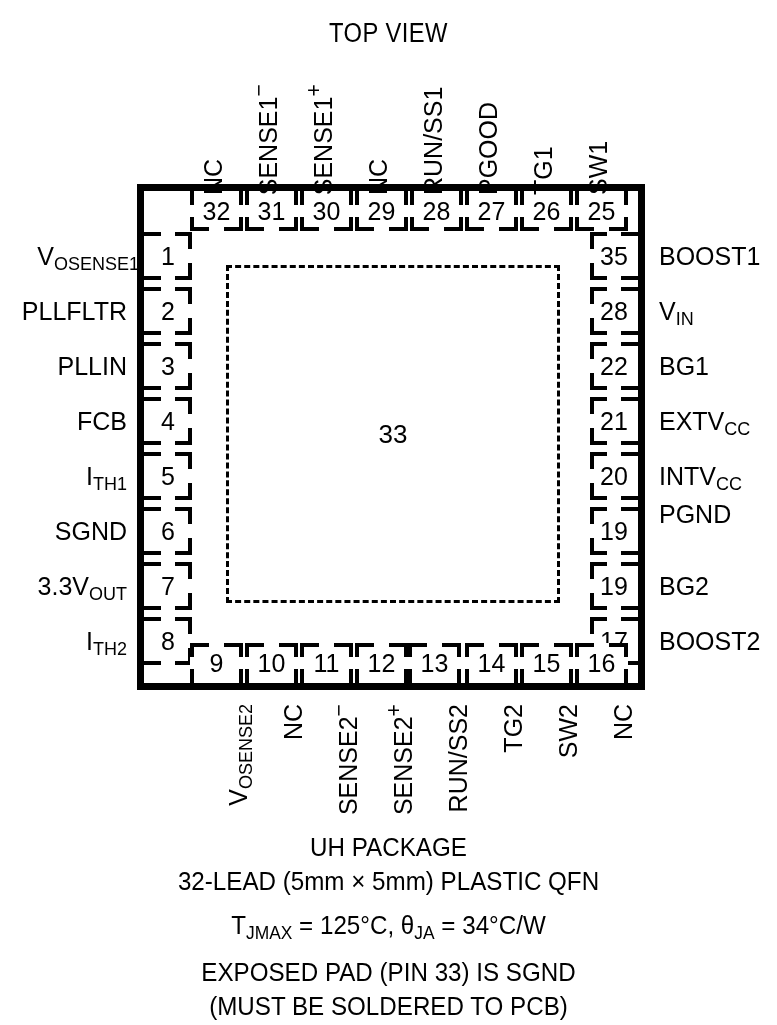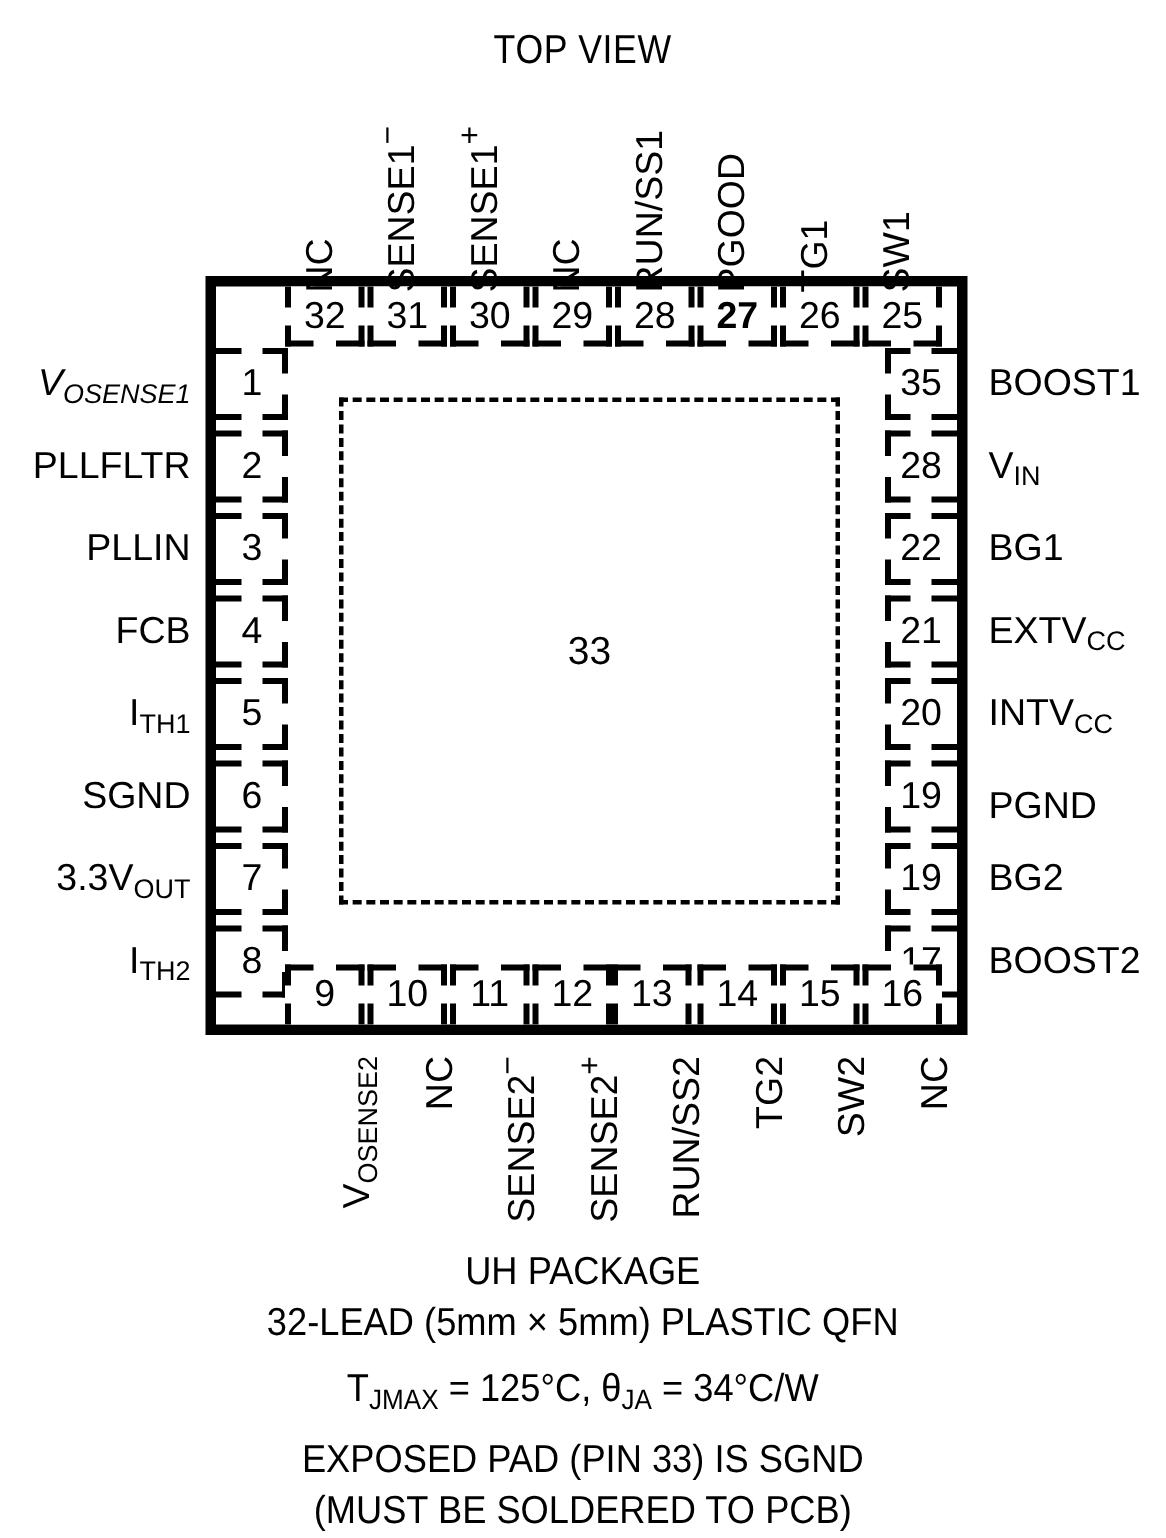--- a/index.html
+++ b/index.html
@@ -156,21 +156,21 @@
 <div id="pins-layer">
     <div class="pin-box" style="left: 144px; top: 232px; width: 48px; height: 48px;">
       <div class="seg" style="left: 0px; top: 0px; width: 16.8px; height: 4px;"></div>
       <div class="seg" style="left: 31.2px; top: 0px; width: 16.8px; height: 4px;"></div>
       <div class="seg" style="left: 0px; top: 44px; width: 16.8px; height: 4px;"></div>
       <div class="seg" style="left: 31.2px; top: 44px; width: 16.8px; height: 4px;"></div>
       <div class="seg" style="left: 44px; top: 0px; width: 4px; height: 16.8px;"></div>
       <div class="seg" style="left: 44px; top: 31.2px; width: 4px; height: 16.8px;"></div>
       <div class="pin-num">1</div>
     </div>
-    <div class="pin-label left" style="left: 0px; width: 127px; top: 256px; font-style: italic;">V<sub>OSENSE1</sub></div>
+    <div class="pin-label left" style="left: 12px; width: 127px; top: 256px;">V<sub>OSENSE1</sub></div>
     <div class="pin-box" style="left: 144px; top: 287px; width: 48px; height: 48px;">
       <div class="seg" style="left: 0px; top: 0px; width: 16.8px; height: 4px;"></div>
       <div class="seg" style="left: 31.2px; top: 0px; width: 16.8px; height: 4px;"></div>
       <div class="seg" style="left: 0px; top: 44px; width: 16.8px; height: 4px;"></div>
       <div class="seg" style="left: 31.2px; top: 44px; width: 16.8px; height: 4px;"></div>
       <div class="seg" style="left: 44px; top: 0px; width: 4px; height: 16.8px;"></div>
       <div class="seg" style="left: 44px; top: 31.2px; width: 4px; height: 16.8px;"></div>
       <div class="pin-num">2</div>
     </div>
     <div class="pin-label left" style="left: 0px; width: 127px; top: 311px;">PLLFLTR</div>
@@ -256,21 +256,21 @@
     <div class="pin-label right" style="left: 659px; top: 586px;">BG2</div>
     <div class="pin-box" style="left: 590px; top: 507px; width: 48px; height: 48px;">
       <div class="seg" style="left: 0px; top: 0px; width: 16.8px; height: 4px;"></div>
       <div class="seg" style="left: 31.2px; top: 0px; width: 16.8px; height: 4px;"></div>
       <div class="seg" style="left: 0px; top: 44px; width: 16.8px; height: 4px;"></div>
       <div class="seg" style="left: 31.2px; top: 44px; width: 16.8px; height: 4px;"></div>
       <div class="seg" style="left: 0px; top: 0px; width: 4px; height: 16.8px;"></div>
       <div class="seg" style="left: 0px; top: 31.2px; width: 4px; height: 16.8px;"></div>
       <div class="pin-num">19</div>
     </div>
-    <div class="pin-label right" style="left: 659px; top: 538px;">PGND</div>
+    <div class="pin-label right" style="left: 659px; top: 514px;">PGND</div>
     <div class="pin-box" style="left: 590px; top: 452px; width: 48px; height: 48px; text-decoration: underline;">
       <div class="seg" style="left: 0px; top: 0px; width: 16.8px; height: 4px;"></div>
       <div class="seg" style="left: 31.2px; top: 0px; width: 16.8px; height: 4px;"></div>
       <div class="seg" style="left: 0px; top: 44px; width: 16.8px; height: 4px;"></div>
       <div class="seg" style="left: 31.2px; top: 44px; width: 16.8px; height: 4px;"></div>
       <div class="seg" style="left: 0px; top: 0px; width: 4px; height: 16.8px;"></div>
       <div class="seg" style="left: 0px; top: 31.2px; width: 4px; height: 16.8px;"></div>
       <div class="pin-num">20</div>
     </div>
     <div class="pin-label right" style="left: 659px; top: 476px;">INTV<sub>CC</sub></div>
@@ -327,21 +327,21 @@
     <div class="pin-box" style="left: 520px; top: 191px; width: 53px; height: 40px;">
       <div class="seg" style="left: 0px; top: 36px; width: 18.55px; height: 4px;"></div>
       <div class="seg" style="left: 34.45px; top: 36px; width: 18.55px; height: 4px;"></div>
       <div class="seg" style="left: 0px; top: 0px; width: 4px; height: 14px;"></div>
       <div class="seg" style="left: 0px; top: 26px; width: 4px; height: 14px;"></div>
       <div class="seg" style="left: 49px; top: 0px; width: 4px; height: 14px;"></div>
       <div class="seg" style="left: 49px; top: 26px; width: 4px; height: 14px;"></div>
       <div class="pin-num">26</div>
     </div>
     <div class="pin-label top" style="left: 555.5px; top: 170px;">TG1</div>
-    <div class="pin-box" style="left: 465px; top: 191px; width: 53px; height: 40px; font-weight: bold;">
+    <div class="pin-box" style="left: 465px; top: 191px; width: 53px; height: 40px;">
       <div class="seg" style="left: 0px; top: 36px; width: 18.55px; height: 4px;"></div>
       <div class="seg" style="left: 34.45px; top: 36px; width: 18.55px; height: 4px;"></div>
       <div class="seg" style="left: 0px; top: 0px; width: 4px; height: 14px;"></div>
       <div class="seg" style="left: 0px; top: 26px; width: 4px; height: 14px;"></div>
       <div class="seg" style="left: 49px; top: 0px; width: 4px; height: 14px;"></div>
       <div class="seg" style="left: 49px; top: 26px; width: 4px; height: 14px;"></div>
       <div class="pin-num">27</div>
     </div>
     <div class="pin-label top" style="left: 500.5px; top: 170px;">PGOOD</div>
     <div class="pin-box" style="left: 410px; top: 191px; width: 53px; height: 40px;">

